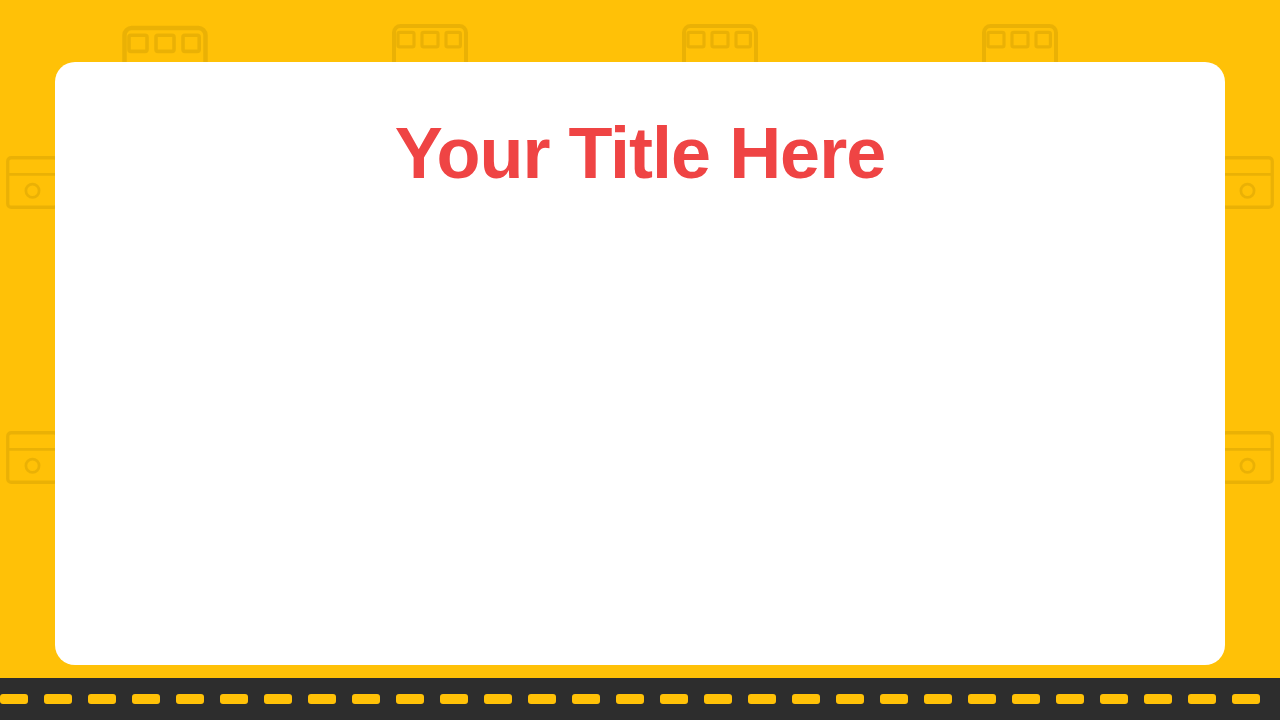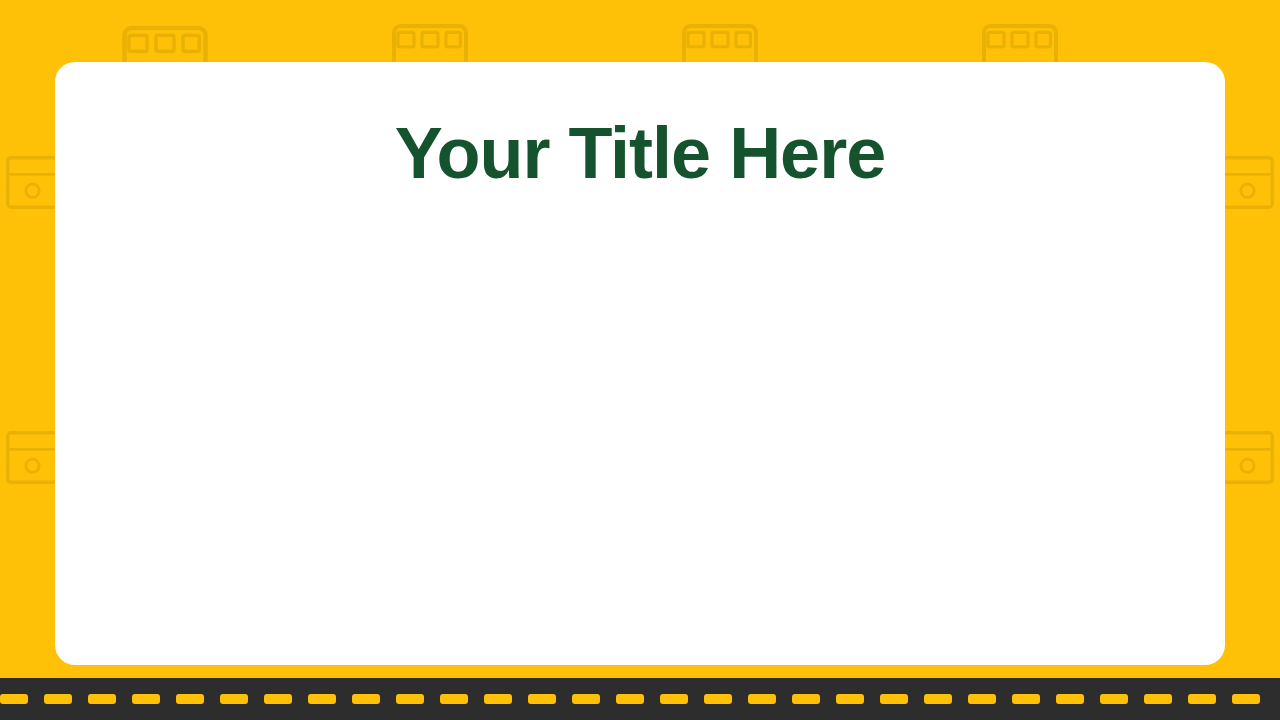--- a/index.html
+++ b/index.html
@@ -61,21 +61,21 @@
       z-index: 5;
       display: flex;
       flex-direction: column;
       align-items: center;
       padding-top: 50px;
     }
 
     .slide-title {
       font-size: 72px;
       font-weight: 900;
-      color: #14532d;
+      color: #ef4444;
       text-align: center;
       letter-spacing: -1px;
       font-family: 'Arial Rounded MT Bold', 'Trebuchet MS', Arial, sans-serif;
     }
 
     
     .deco-svg {
       position: absolute;
       opacity: 0.15;
     }

